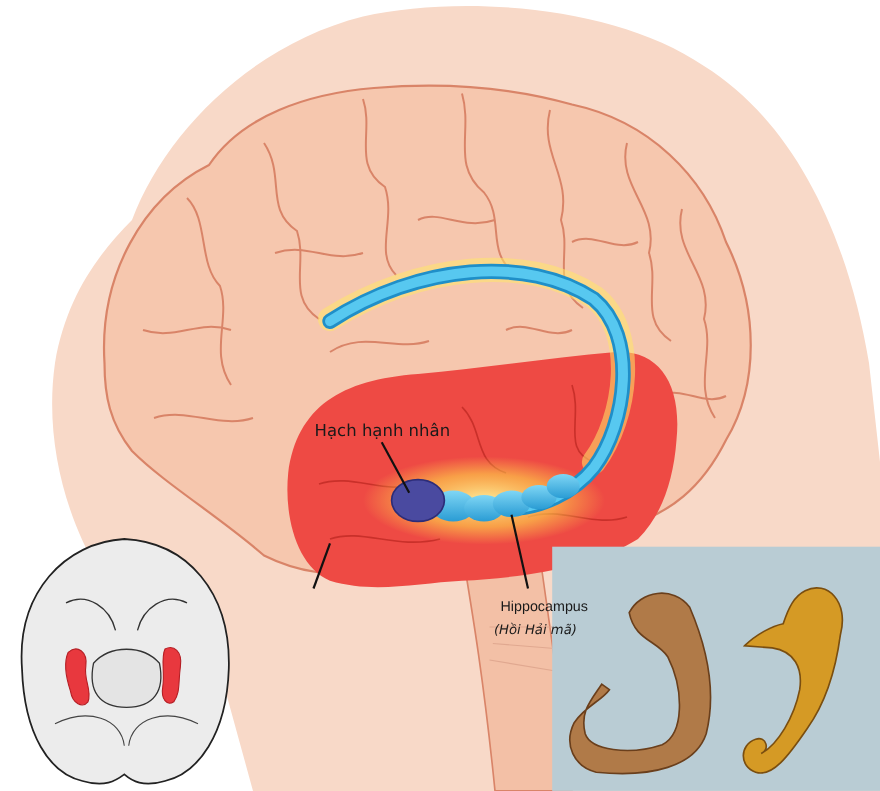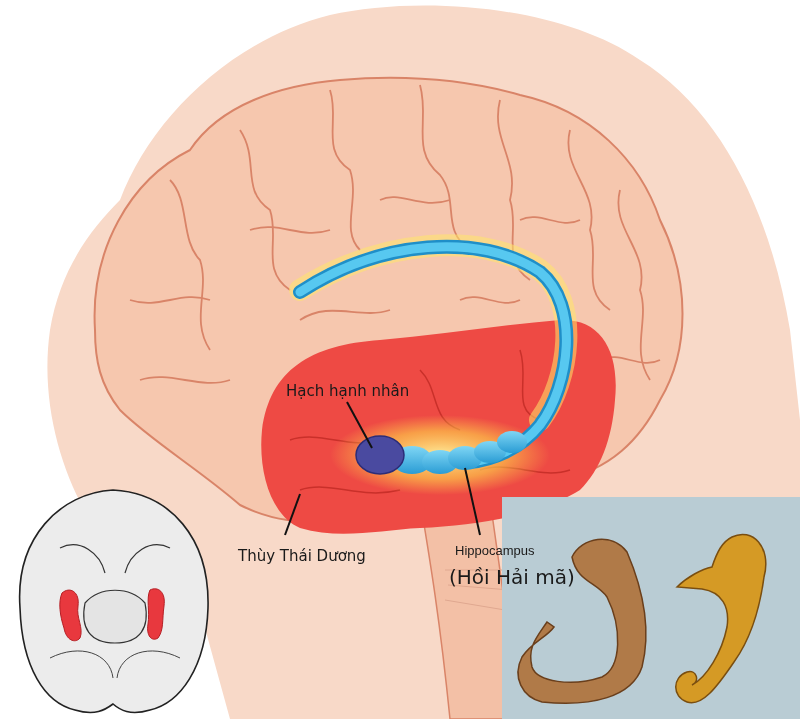--- a/index.html
+++ b/index.html
@@ -2,21 +2,21 @@
 <html><head>
 <meta charset="utf-8">
 <style>
   html,body{margin:0;padding:0;background:#ffffff;}
   .canvas{position:relative;width:800px;height:719px;overflow:hidden;background:#ffffff;font-family:"DejaVu Sans","Liberation Sans",sans-serif;}
   svg.main{position:absolute;left:0;top:0;}
   .label{position:absolute;color:#1a1a1a;white-space:nowrap;}
   .lbl-amyg{left:286px;top:382px;font-size:15px;}
   .lbl-temporal{left:238px;top:547px;font-size:15px;}
   .lbl-hippo{left:455px;top:543px;font-size:13px;font-weight:normal;font-family:"Liberation Sans",sans-serif;}
-  .lbl-hippo-vi{left:449px;top:565px;font-size:20px;}
+  .lbl-hippo-vi{left:449px;top:565px;font-size:12px;font-style:italic;}
   .inset-photo{position:absolute;left:502px;top:497px;width:298px;height:222px;background:#b9ccd4;}
   .inset-axial{position:absolute;left:0;top:478px;width:230px;height:241px;}
 </style>
 </head>
 <body>
 
 <div class="canvas">
   <svg class="main" width="800" height="719" viewBox="0 0 800 719">
     <defs>
       <radialGradient id="glow" cx="50%" cy="50%" r="50%">
@@ -100,16 +100,15 @@
   </svg>
 
   <div class="inset-photo">
     <svg width="298" height="222" viewBox="0 0 298 222">
       <path d="M70 60 C80 40 110 35 125 55 C140 90 150 130 140 170 C130 200 90 210 40 205 C20 200 10 180 20 160 C30 145 45 140 52 130 L45 125 C35 140 25 150 30 170 C35 185 70 190 100 180 C120 170 120 130 105 100 C95 85 75 85 70 60 Z" fill="#b07a48" stroke="#6a3f1c" stroke-width="1.5"></path>
       <path d="M230 40 C250 30 270 50 262 80 C258 110 250 140 232 165 C215 190 200 210 185 205 C170 200 170 180 185 175 C195 172 198 185 190 188 C205 180 220 155 225 130 C228 110 220 95 200 92 L175 90 C185 80 200 72 210 70 C215 55 220 45 230 40 Z" fill="#d59a25" stroke="#7a4e10" stroke-width="1.5"></path>
     </svg>
   </div>
 
   <div class="label lbl-amyg">Hạch hạnh nhân</div>
-  <div class="label lbl-temporal">Thùy Thái Dương</div>
   <div class="label lbl-hippo">Hippocampus</div>
   <div class="label lbl-hippo-vi">(Hồi Hải mã)</div>
 </div>
 
 </body></html>

